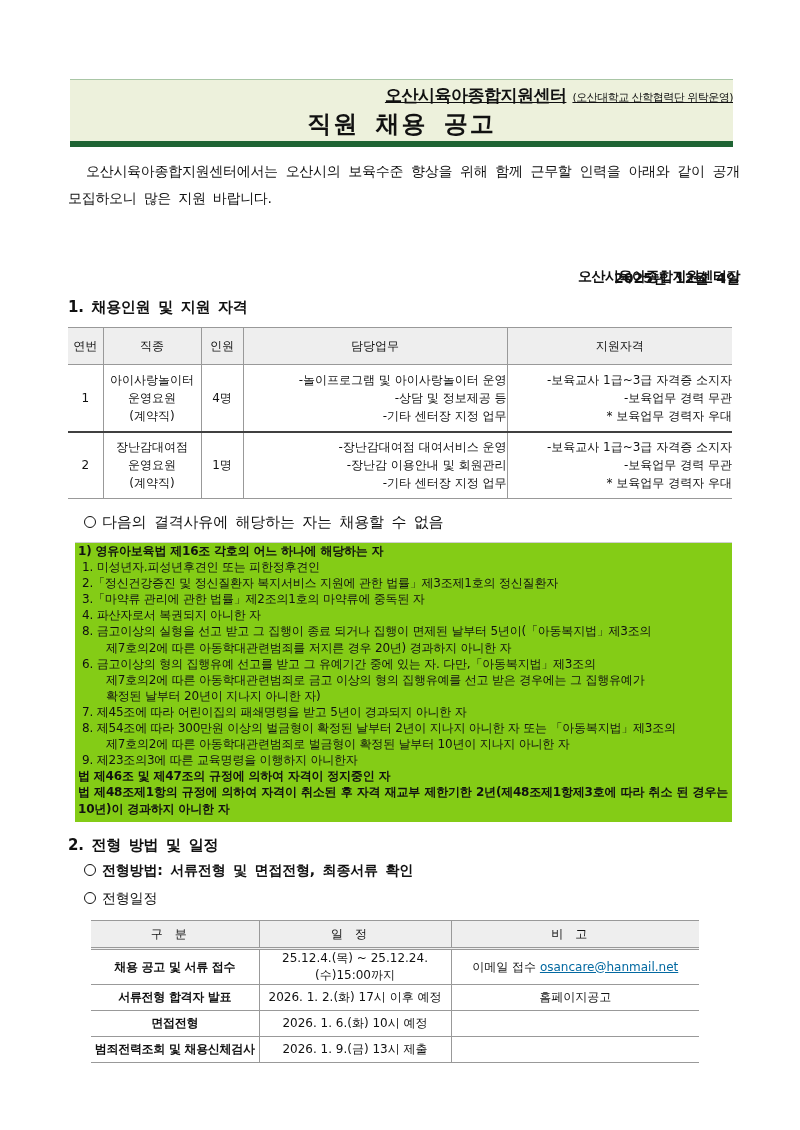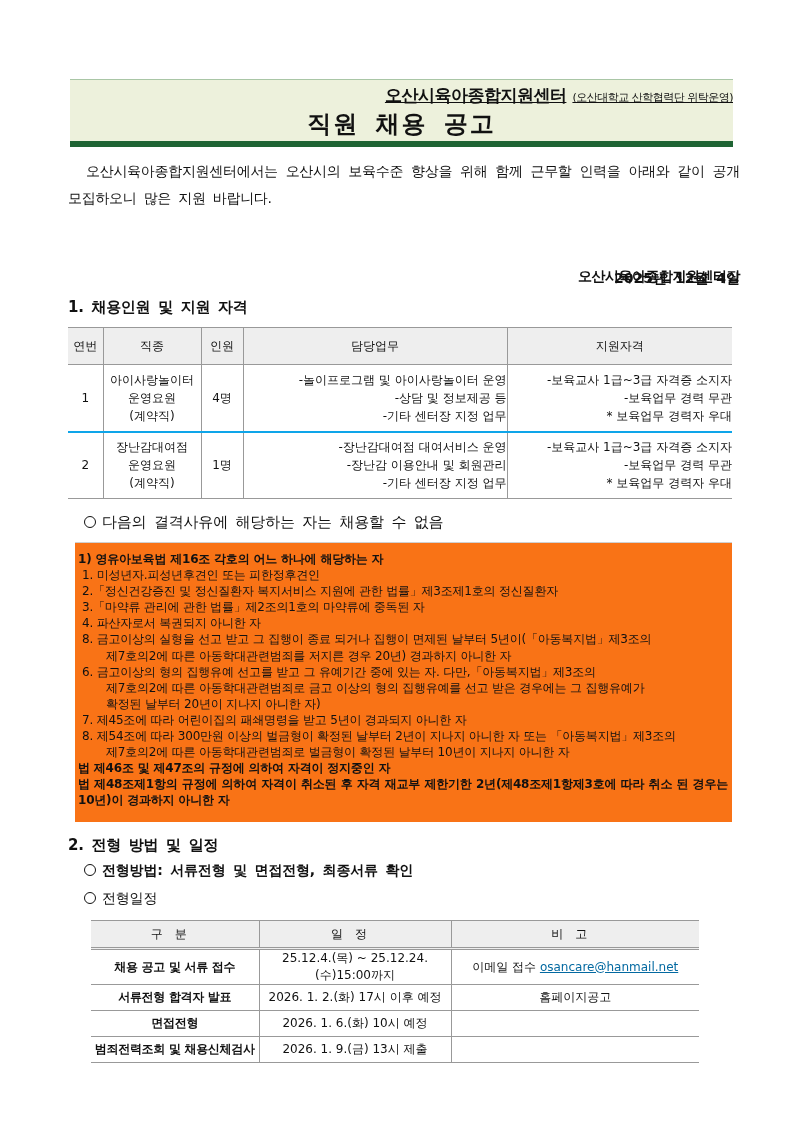--- a/index.html
+++ b/index.html
@@ -22,26 +22,26 @@
 
     .section-h { position: absolute; left: 68px; font-size: 15px; font-weight: bold; letter-spacing: -0.3px; word-spacing: 3px; }
 
     table { border-collapse: collapse; }
     .t1 { position: absolute; left: 68px; top: 327px; width: 664px; font-size: 12px; }
     .t1 th { background: #eeeeee; height: 37px; font-weight: normal; border-top: 1px solid #999; border-bottom: 1px solid #999; }
     .t1 td { height: 67px; border-bottom: 1px solid #999; vertical-align: middle; line-height: 18px; }
     .t1 th + th, .t1 td + td { border-left: 1px solid #999; }
     .t1 .c { text-align: center; }
     .t1 .l { padding-left: 4px; text-align: right; }
-    .t1 tr.row2 td { border-top: 2px solid #0ea5e9; }
+    .t1 tr.row2 td { border-top: 2px solid #404040; }
 
     .bullet { position: absolute; font-size: 14px; letter-spacing: -0.2px; word-spacing: 3px; }
     .circle { display: inline-block; width: 12px; height: 12px; border: 1.6px solid #111; border-radius: 50%; margin-right: 6px; vertical-align: -1px; }
 
-    .gray-box { position: absolute; left: 75px; top: 542px; width: 657px; height: 280px; background: #f97316; border-top: 1px solid #d0d0d0; font-size: 12px; line-height: 16.1px; padding: 8px 4px 0 3px; letter-spacing: -0.2px; }
+    .gray-box { position: absolute; left: 75px; top: 542px; width: 657px; height: 280px; background: #84cc16; border-top: 1px solid #d0d0d0; font-size: 12px; line-height: 16.1px; padding: 0 4px 0 3px; letter-spacing: -0.2px; }
     .gray-box .b { font-weight: bold; }
     .gray-box .item { padding-left: 4px; }
     .gray-box .cont { padding-left: 28px; }
     .gray-box .wrap2 { text-align: justify; }
 
     .t2 { position: absolute; left: 91px; top: 920px; width: 608px; font-size: 12px; }
     .t2 th { background: #eeeeee; height: 28px; font-weight: normal; border-top: 1px solid #999; border-bottom: 3px double #999; letter-spacing: 12px; }
     .t2 td { height: 26px; border-bottom: 1px solid #999; text-align: center; vertical-align: middle; }
     .t2 tr.first td { height: 30px; }
     .t2 th + th, .t2 td + td { border-left: 1px solid #999; }
@@ -136,20 +136,21 @@
   <div class="item">3.「마약류 관리에 관한 법률」제2조의1호의 마약류에 중독된 자</div>
   <div class="item">4. 파산자로서 복권되지 아니한 자</div>
   <div class="item">8. 금고이상의 실형을 선고 받고 그 집행이 종료 되거나 집행이 면제된 날부터 5년이(「아동복지법」제3조의</div>
   <div class="cont">제7호의2에 따른 아동학대관련범죄를 저지른 경우 20년) 경과하지 아니한 자</div>
   <div class="item">6. 금고이상의 형의 집행유예 선고를 받고 그 유예기간 중에 있는 자. 다만,「아동복지법」제3조의</div>
   <div class="cont">제7호의2에 따른 아동학대관련범죄로 금고 이상의 형의 집행유예를 선고 받은 경우에는 그 집행유예가</div>
   <div class="cont">확정된 날부터 20년이 지나지 아니한 자)</div>
   <div class="item">7. 제45조에 따라 어린이집의 패쇄명령을 받고 5년이 경과되지 아니한 자</div>
   <div class="item">8. 제54조에 따라 300만원 이상의 벌금형이 확정된 날부터 2년이 지나지 아니한 자 또는 「아동복지법」제3조의</div>
   <div class="cont">제7호의2에 따른 아동학대관련범죄로 벌금형이 확정된 날부터 10년이 지나지 아니한 자</div>
+  <div class="item">9. 제23조의3에 따른 교육명령을 이행하지 아니한자</div>
   <div class="b">법 제46조 및 제47조의 규정에 의하여 자격이 정지중인 자</div>
   <div class="b wrap2">법 제48조제1항의 규정에 의하여 자격이 취소된 후 자격 재교부 제한기한 2년(제48조제1항제3호에 따라 취소 된 경우는 10년)이 경과하지 아니한 자</div>
 </div>
 
 <div class="section-h" style="top:836px;">2. 전형 방법 및 일정</div>
 
 <div class="bullet" style="left:84px; top:862px;font-weight:bold;">
   <span class="circle"></span><span>전형방법: 서류전형 및 면접전형, 최종서류 확인</span>
 </div>
 <div class="bullet" style="left:84px; top:890px;">

